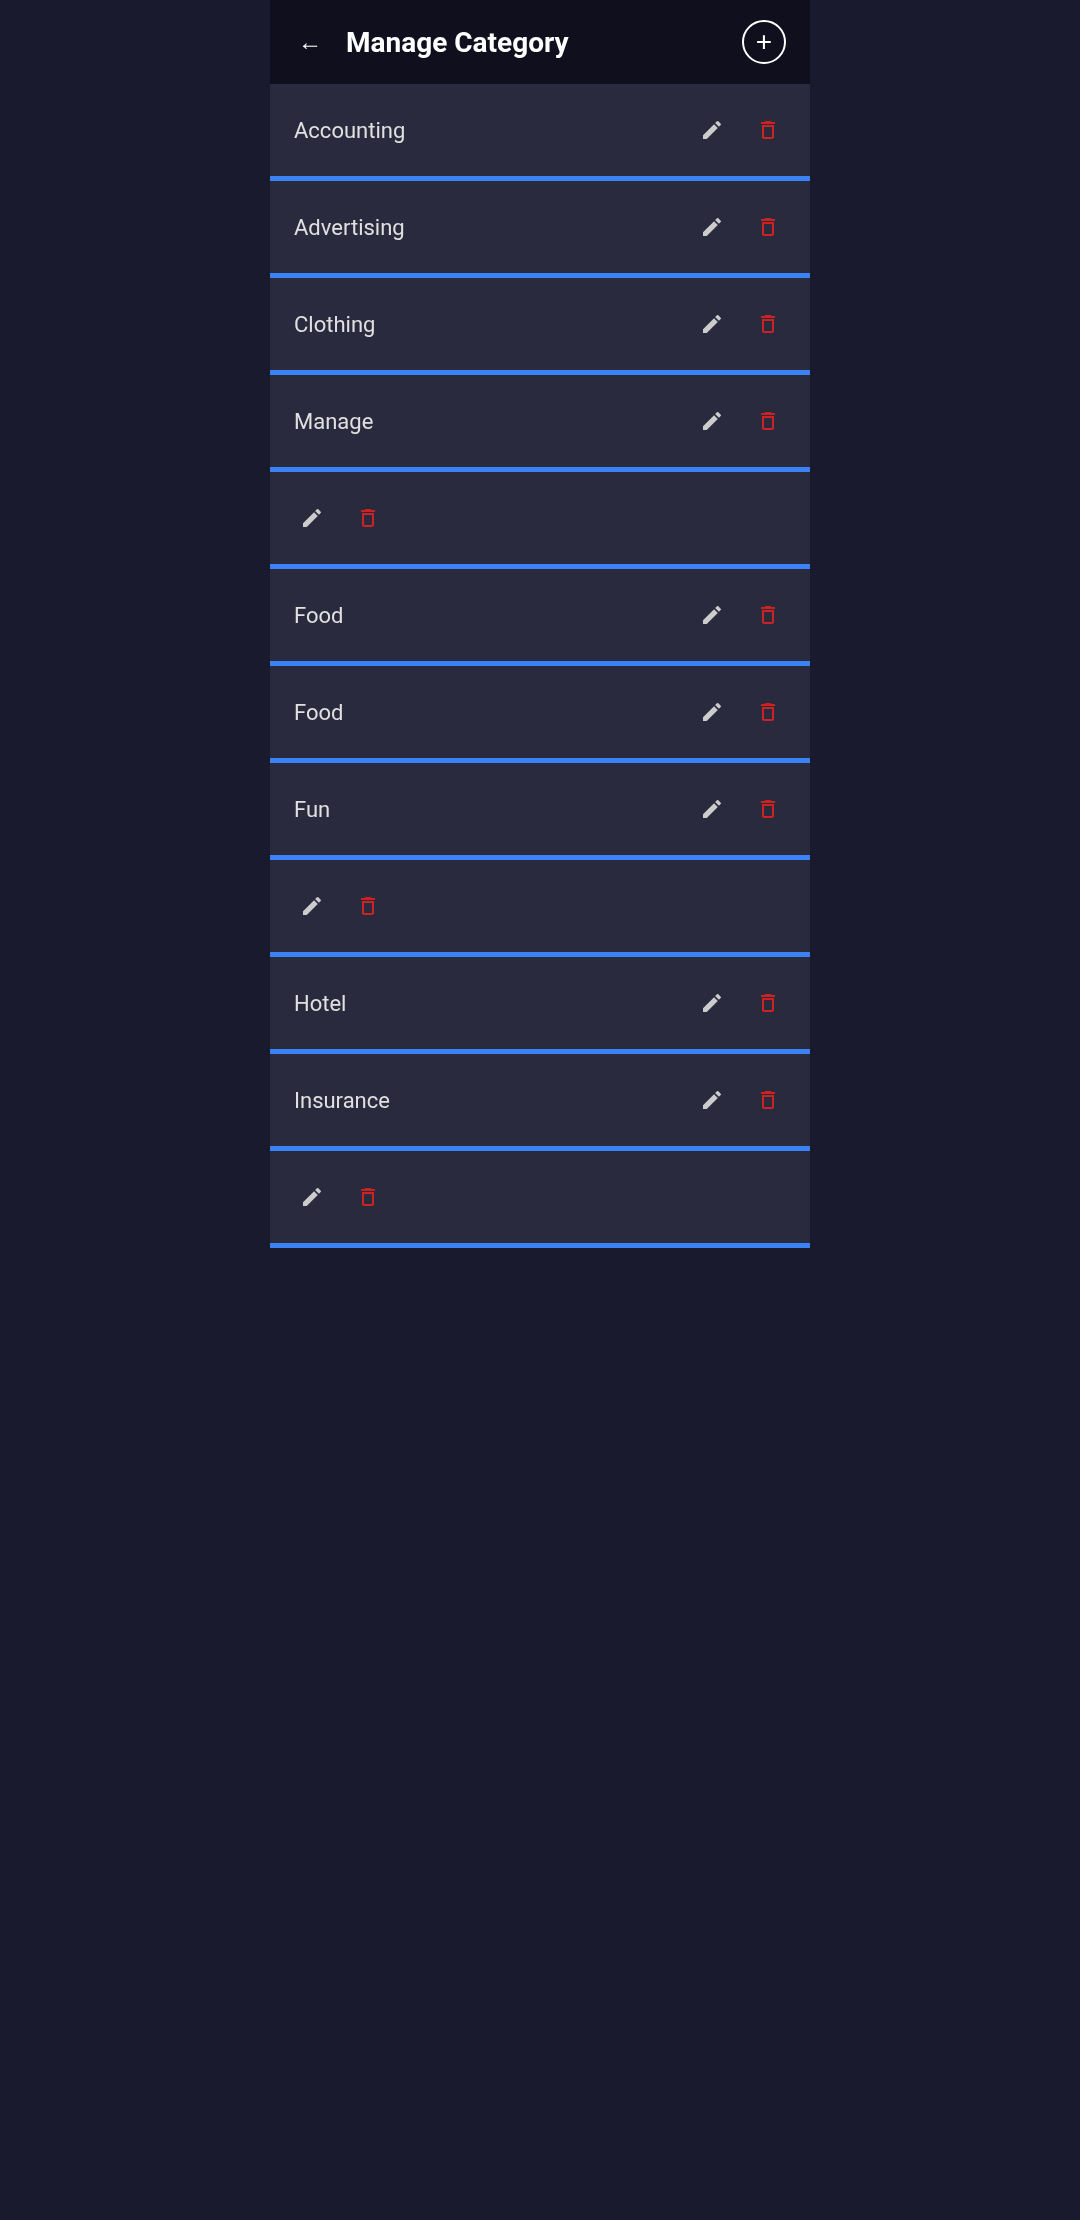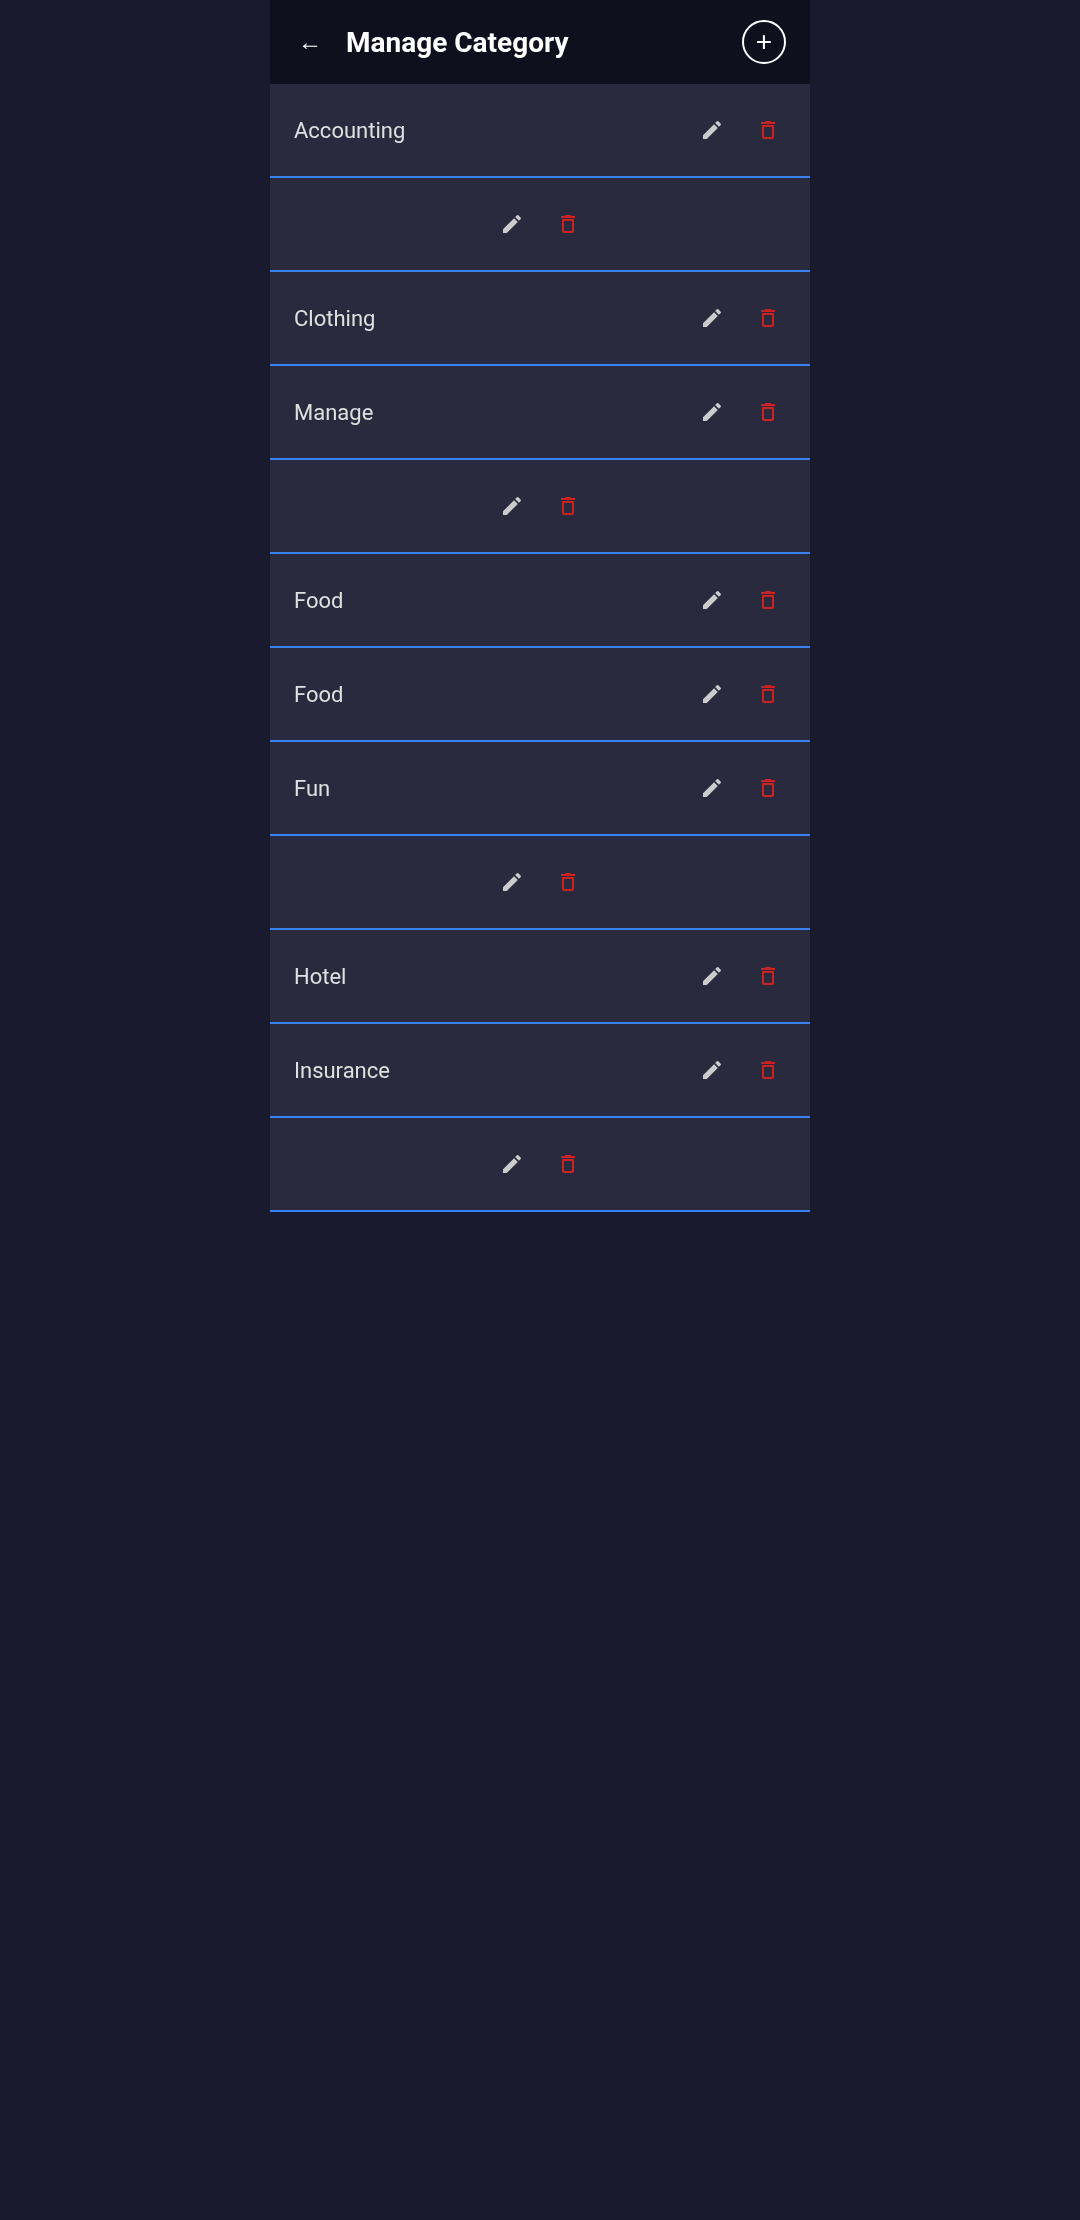--- a/index.html
+++ b/index.html
@@ -68,23 +68,23 @@
     }
 
     .category-list {
       list-style: none;
       background-color: #2a2a3e;
     }
 
     .category-item {
       display: flex;
       align-items: center;
-      justify-content: center;
+      justify-content: flex-start;
       padding: 28px 24px;
-      border-bottom: 2px solid #3b82f6;
+      border-bottom: 5px solid #3b82f6;
       background-color: #2a2a3e;
     }
 
     .category-name {
       font-size: 22px;
       font-weight: 400;
       color: #e0e0e0;
       flex: 1;
     }
 
@@ -155,20 +155,21 @@
     </svg>
           </button>
           <button class="delete-button">
             <svg class="trash-svg" viewBox="0 0 24 24" xmlns="http://www.w3.org/2000/svg">
       <path d="M6 19c0 1.1.9 2 2 2h8c1.1 0 2-.9 2-2V7H6v12zM8 9h8v10H8V9zm7.5-5l-1-1h-5l-1 1H5v2h14V4h-3.5z"></path>
     </svg>
           </button>
         </div>
       </li>
       <li class="category-item">
+        <span class="category-name">Advertising</span>
         <div class="category-actions">
           <button class="edit-button">
             <svg class="pencil-svg" viewBox="0 0 24 24" xmlns="http://www.w3.org/2000/svg">
       <path d="M3 17.25V21h3.75L17.81 9.94l-3.75-3.75L3 17.25zM20.71 7.04a1 1 0 0 0 0-1.41l-2.34-2.34a1 1 0 0 0-1.41 0l-1.83 1.83 3.75 3.75 1.83-1.83z"></path>
     </svg>
           </button>
           <button class="delete-button">
             <svg class="trash-svg" viewBox="0 0 24 24" xmlns="http://www.w3.org/2000/svg">
       <path d="M6 19c0 1.1.9 2 2 2h8c1.1 0 2-.9 2-2V7H6v12zM8 9h8v10H8V9zm7.5-5l-1-1h-5l-1 1H5v2h14V4h-3.5z"></path>
     </svg>

